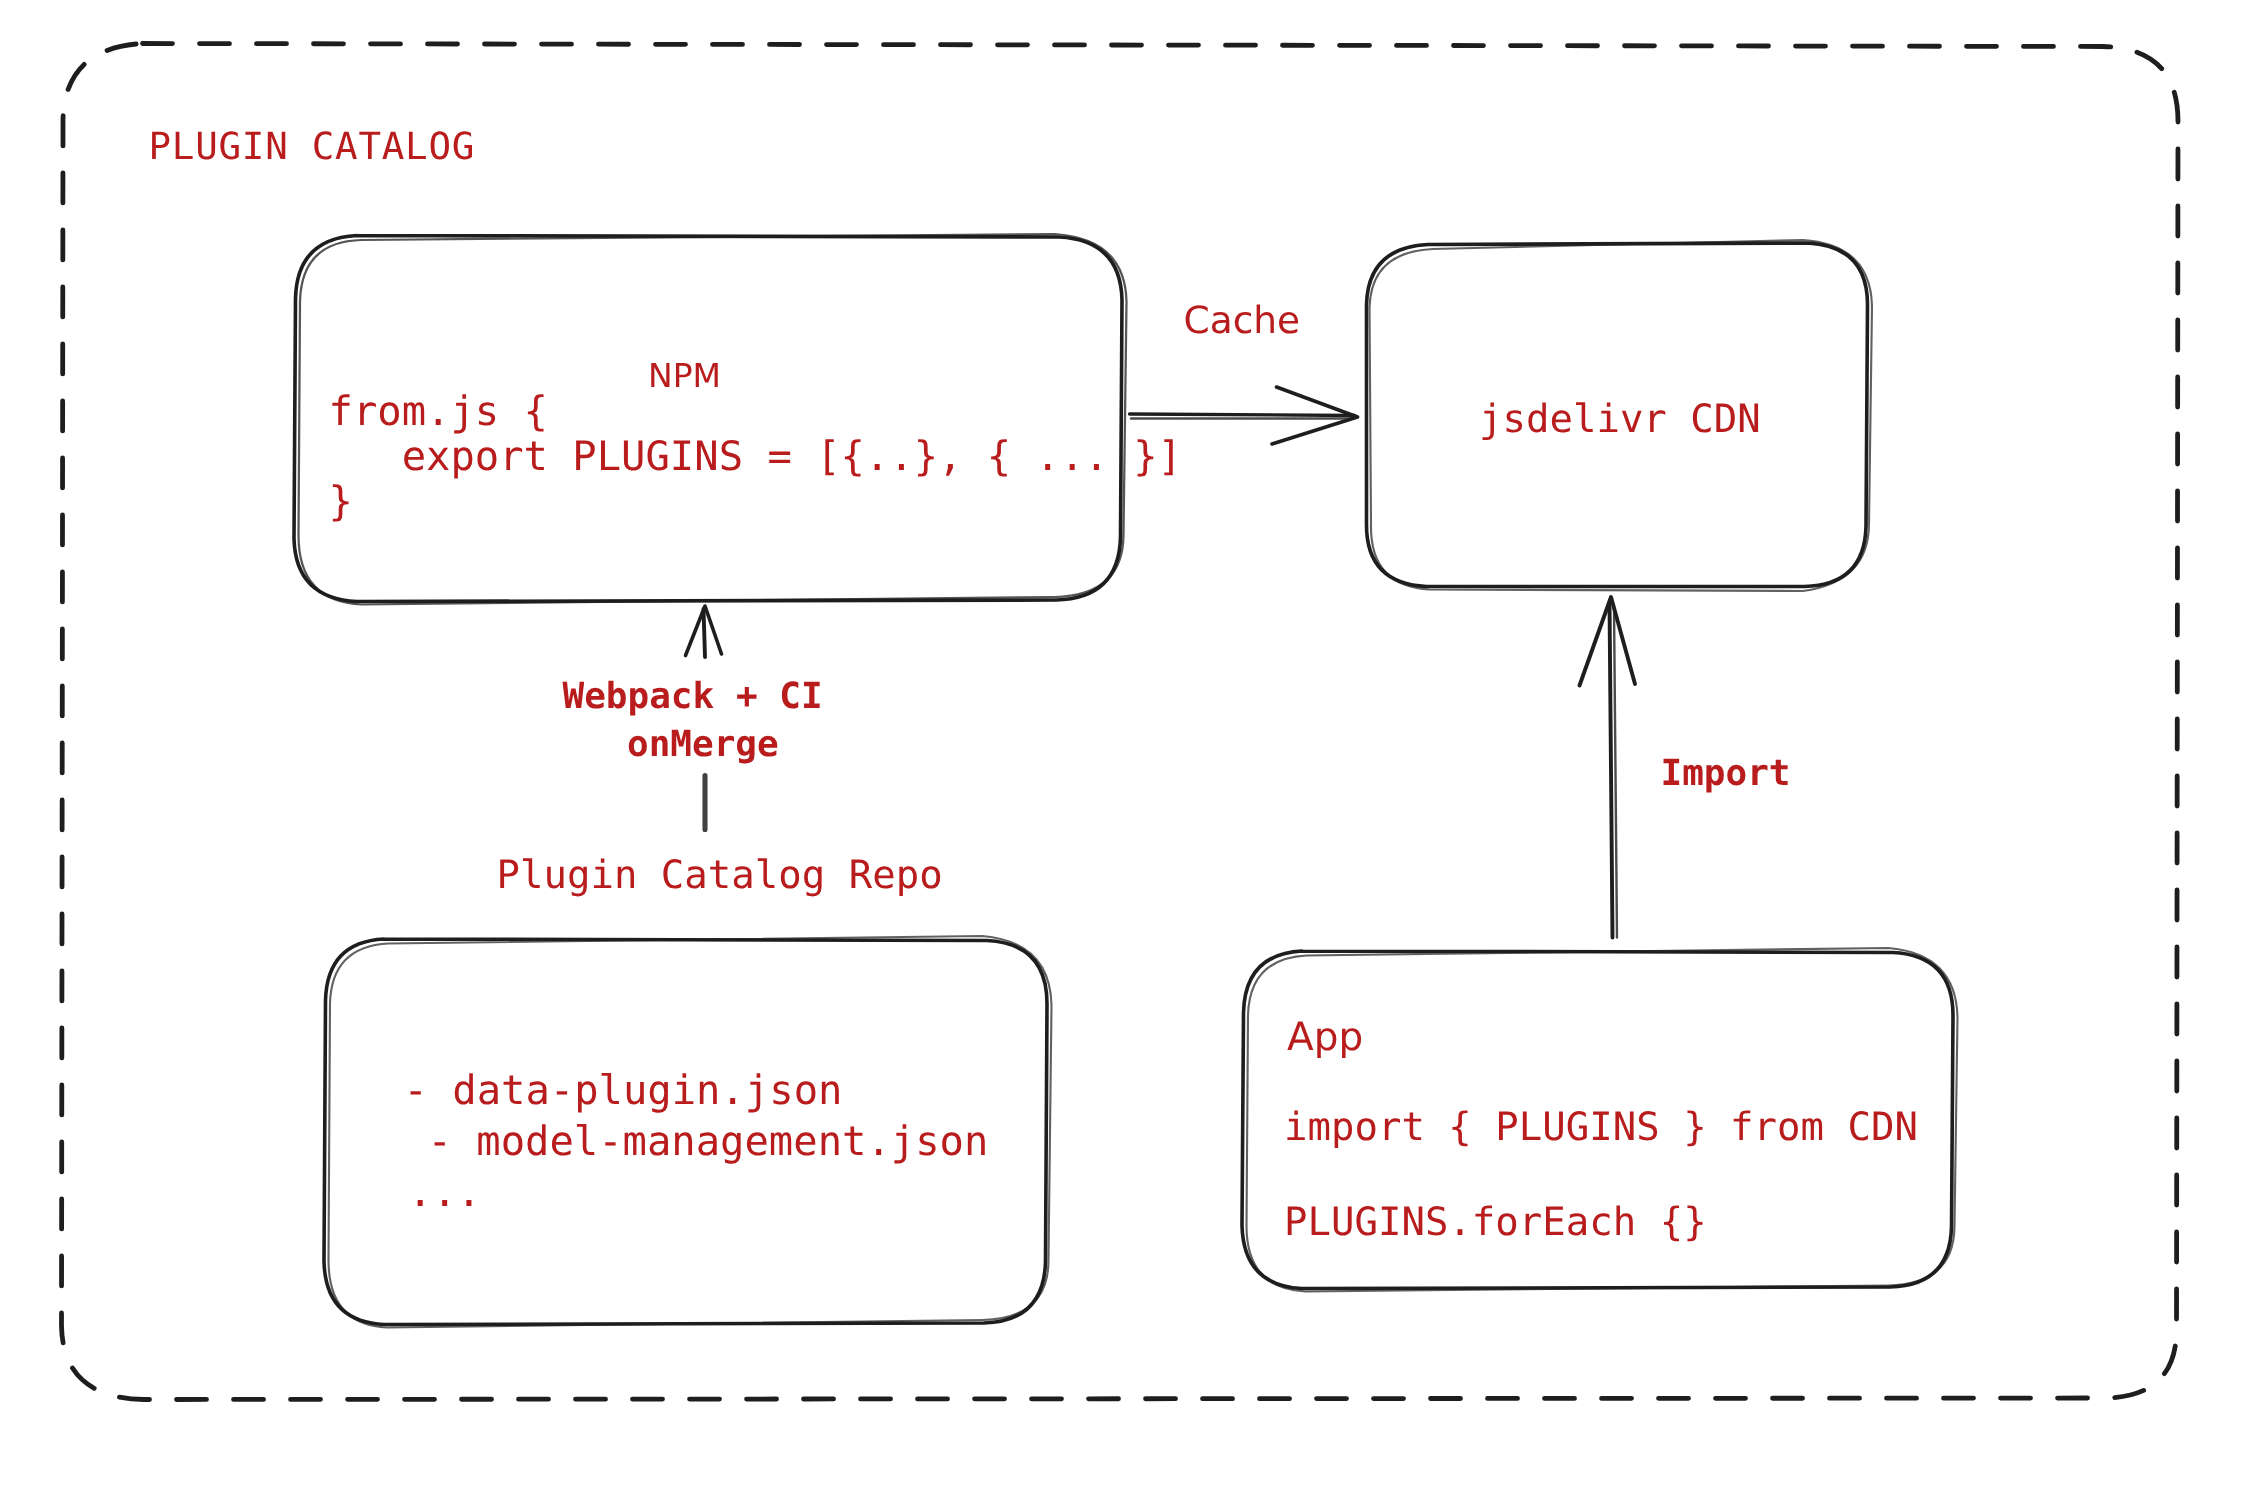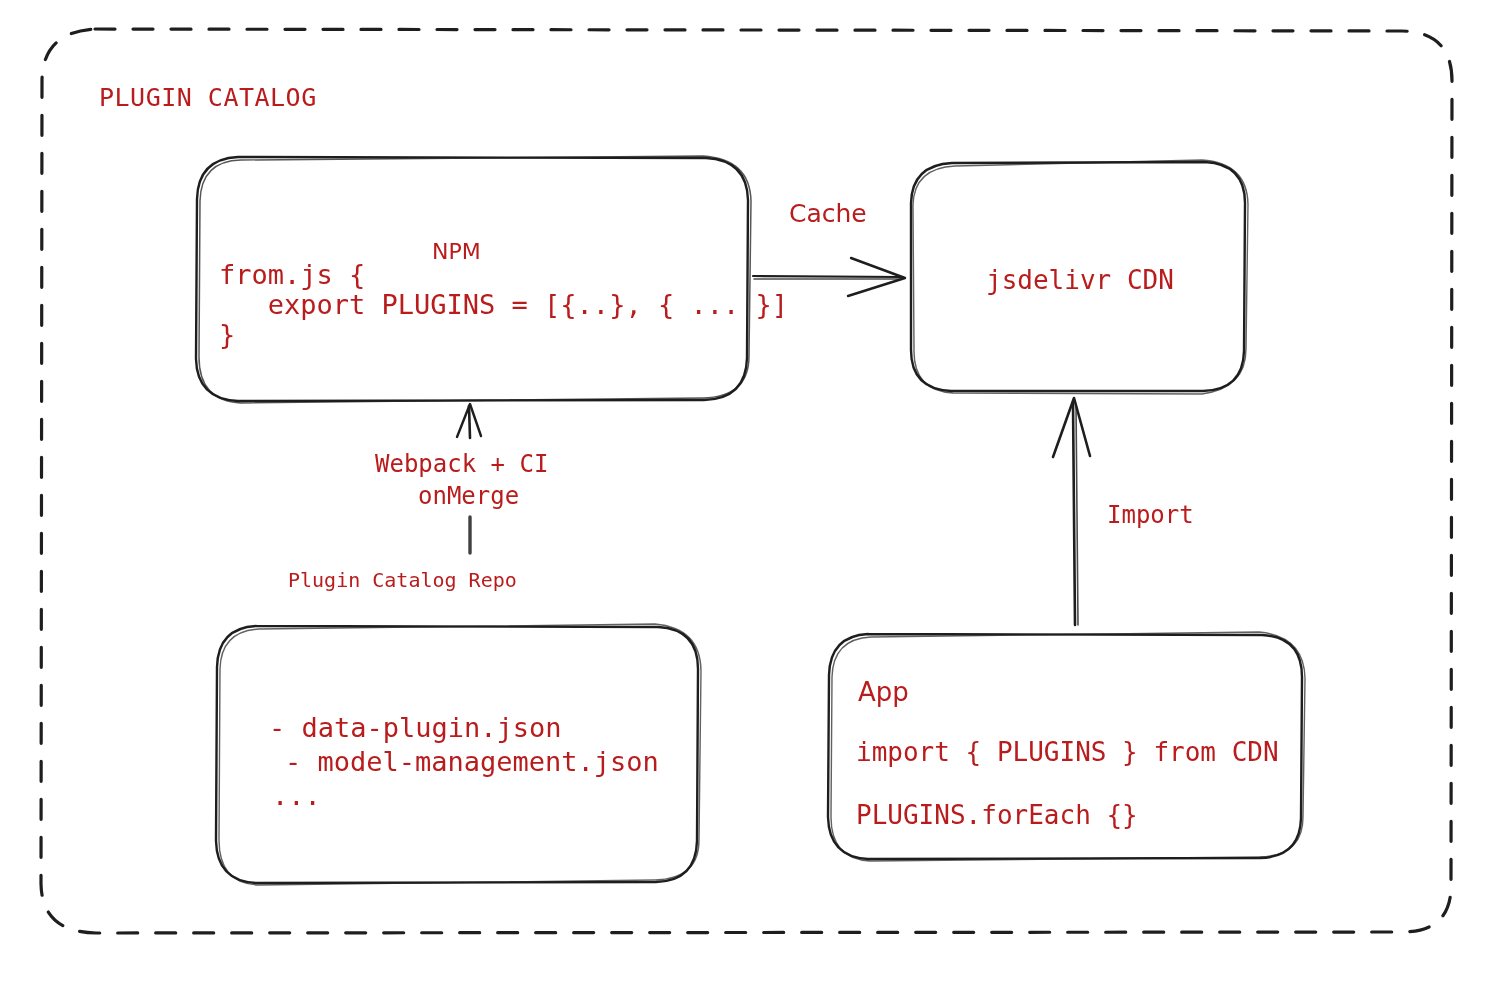--- a/index.html
+++ b/index.html
@@ -44,26 +44,28 @@
   .code {
     font-size: 27px;
     line-height: 1.45;
   }
   .cdn-title {
     font-size: 26px;
   }
   .edge-label {
     font-size: 24px;
     text-align: left;
+    font-weight: bold;
   }
   .edge-label-sans {
     font-size: 25px;
   }
   .repo-title {
-    font-size: 20px;
+    font-size: 26px;
+    margin-left: 43px;
   }
   .app-title {
     font-size: 26px;
   }
   .app-code {
     font-size: 26px;
   }
   .repo-code {
     font-size: 27px;
     line-height: 1.5;

